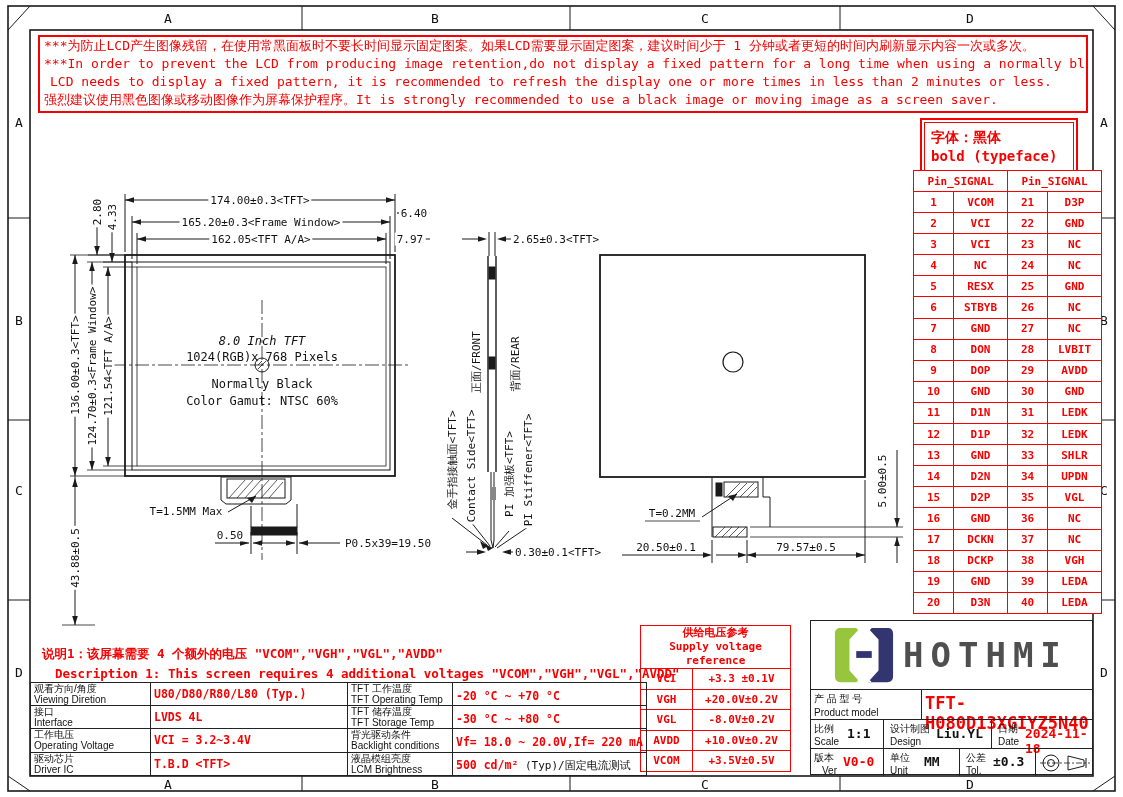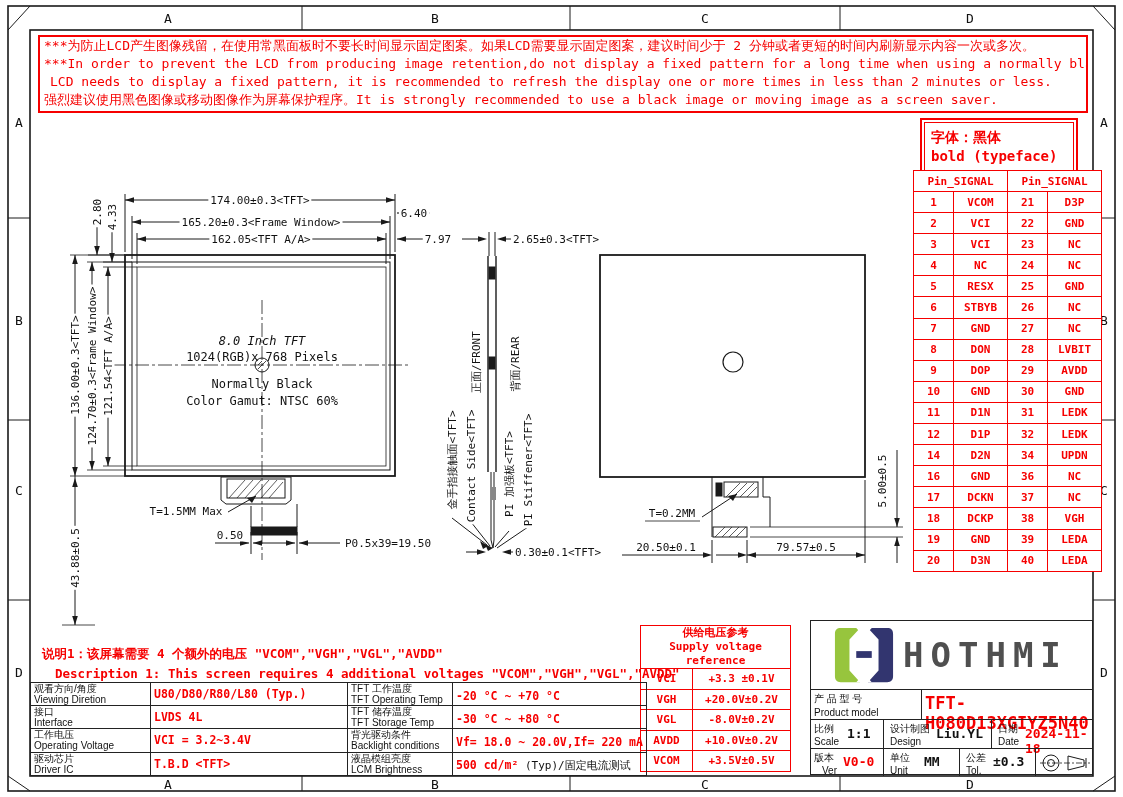--- a/index.html
+++ b/index.html
@@ -245,21 +245,21 @@
   <div class="abs ctr gridletter" style="left:19px;top:122px;">A</div>
   <div class="abs ctr gridletter" style="left:19px;top:320px;">B</div>
   <div class="abs ctr gridletter" style="left:19px;top:490px;">C</div>
   <div class="abs ctr gridletter" style="left:19px;top:672px;">D</div>
   <div class="abs ctr gridletter" style="left:1104px;top:122px;">A</div>
   <div class="abs ctr gridletter" style="left:1104px;top:320px;">B</div>
   <div class="abs ctr gridletter" style="left:1104px;top:490px;">C</div>
   <div class="abs ctr gridletter" style="left:1104px;top:672px;">D</div>
 
   <div id="warnbox" class="abs">
-    <div>***为防止LCD产生图像残留，在使用常黑面板时不要长时间显示固定图案。如果LCD需要显示固定图案，建议时间少于 2 分钟或者更短的时间内刷新显示内容一次或多次。</div>
+    <div>***为防止LCD产生图像残留，在使用常黑面板时不要长时间显示固定图案。如果LCD需要显示固定图案，建议时间少于 1 分钟或者更短的时间内刷新显示内容一次或多次。</div>
     <div>***In order to prevent the LCD from producing image retention,do not display a fixed pattern for a long time when using a normally black panel.If the</div>
     <div style="padding-left:10px;">LCD needs to display a fixed pattern,  it is recommended to refresh the display one or more times in less than 2 minutes or less.</div>
     <div>强烈建议使用黑色图像或移动图像作为屏幕保护程序。It is strongly recommended to use a black image or moving image as a screen saver.</div>
   </div>
 
   <div id="fontnote" class="abs">
     <div class="inner">
       <div>字体：黑体</div>
       <div>bold (typeface)</div>
     </div>
@@ -345,26 +345,38 @@
           <td>31</td>
           <td>LEDK</td>
         </tr>
         <tr>
           <td>12</td>
           <td>D1P</td>
           <td>32</td>
           <td>LEDK</td>
         </tr>
         <tr>
+          <td>13</td>
+          <td>GND</td>
+          <td>33</td>
+          <td>SHLR</td>
+        </tr>
+        <tr>
           <td>14</td>
           <td>D2N</td>
           <td>34</td>
           <td>UPDN</td>
         </tr>
         <tr>
+          <td>15</td>
+          <td>D2P</td>
+          <td>35</td>
+          <td>VGL</td>
+        </tr>
+        <tr>
           <td>16</td>
           <td>GND</td>
           <td>36</td>
           <td>NC</td>
         </tr>
         <tr>
           <td>17</td>
           <td>DCKN</td>
           <td>37</td>
           <td>NC</td>
@@ -387,21 +399,21 @@
           <td>40</td>
           <td>LEDA</td>
         </tr>
       </tbody>
   </table>
 
   <div class="abs ctr dim" style="left:260px;top:200px;">174.00±0.3&lt;TFT&gt;</div>
   <div class="abs ctr dim" style="left:261px;top:222px;">165.20±0.3&lt;Frame Window&gt;</div>
   <div class="abs ctr dim" style="left:261px;top:239px;">162.05&lt;TFT A/A&gt;</div>
   <div class="abs ctr dim" style="left:414px;top:213px;">6.40</div>
-  <div class="abs ctr dim" style="left:438px;top:239px;">7.97</div>
+  <div class="abs ctr dim" style="left:410px;top:239px;">7.97</div>
   <div class="abs rot dim" style="left:97px;top:212px;">2.80</div>
   <div class="abs rot dim" style="left:112px;top:217px;">4.33</div>
   <div class="abs rot dim" style="left:75px;top:365px;">136.00±0.3&lt;TFT&gt;</div>
   <div class="abs rot dim" style="left:92px;top:366px;">124.70±0.3&lt;Frame Window&gt;</div>
   <div class="abs rot dim" style="left:108px;top:366px;">121.54&lt;TFT A/A&gt;</div>
   <div class="abs rot dim" style="left:75px;top:558px;">43.88±0.5</div>
   <div class="abs ctr mono12" style="left:262px;top:341px;font-style:italic;">8.0 Inch TFT</div>
   <div class="abs ctr mono12" style="left:262px;top:357px;">1024(RGB)x 768 Pixels</div>
   <div class="abs ctr mono12" style="left:262px;top:384px;">Normally Black</div>
   <div class="abs ctr mono12" style="left:262px;top:401px;">Color Gamut: NTSC 60%</div>

